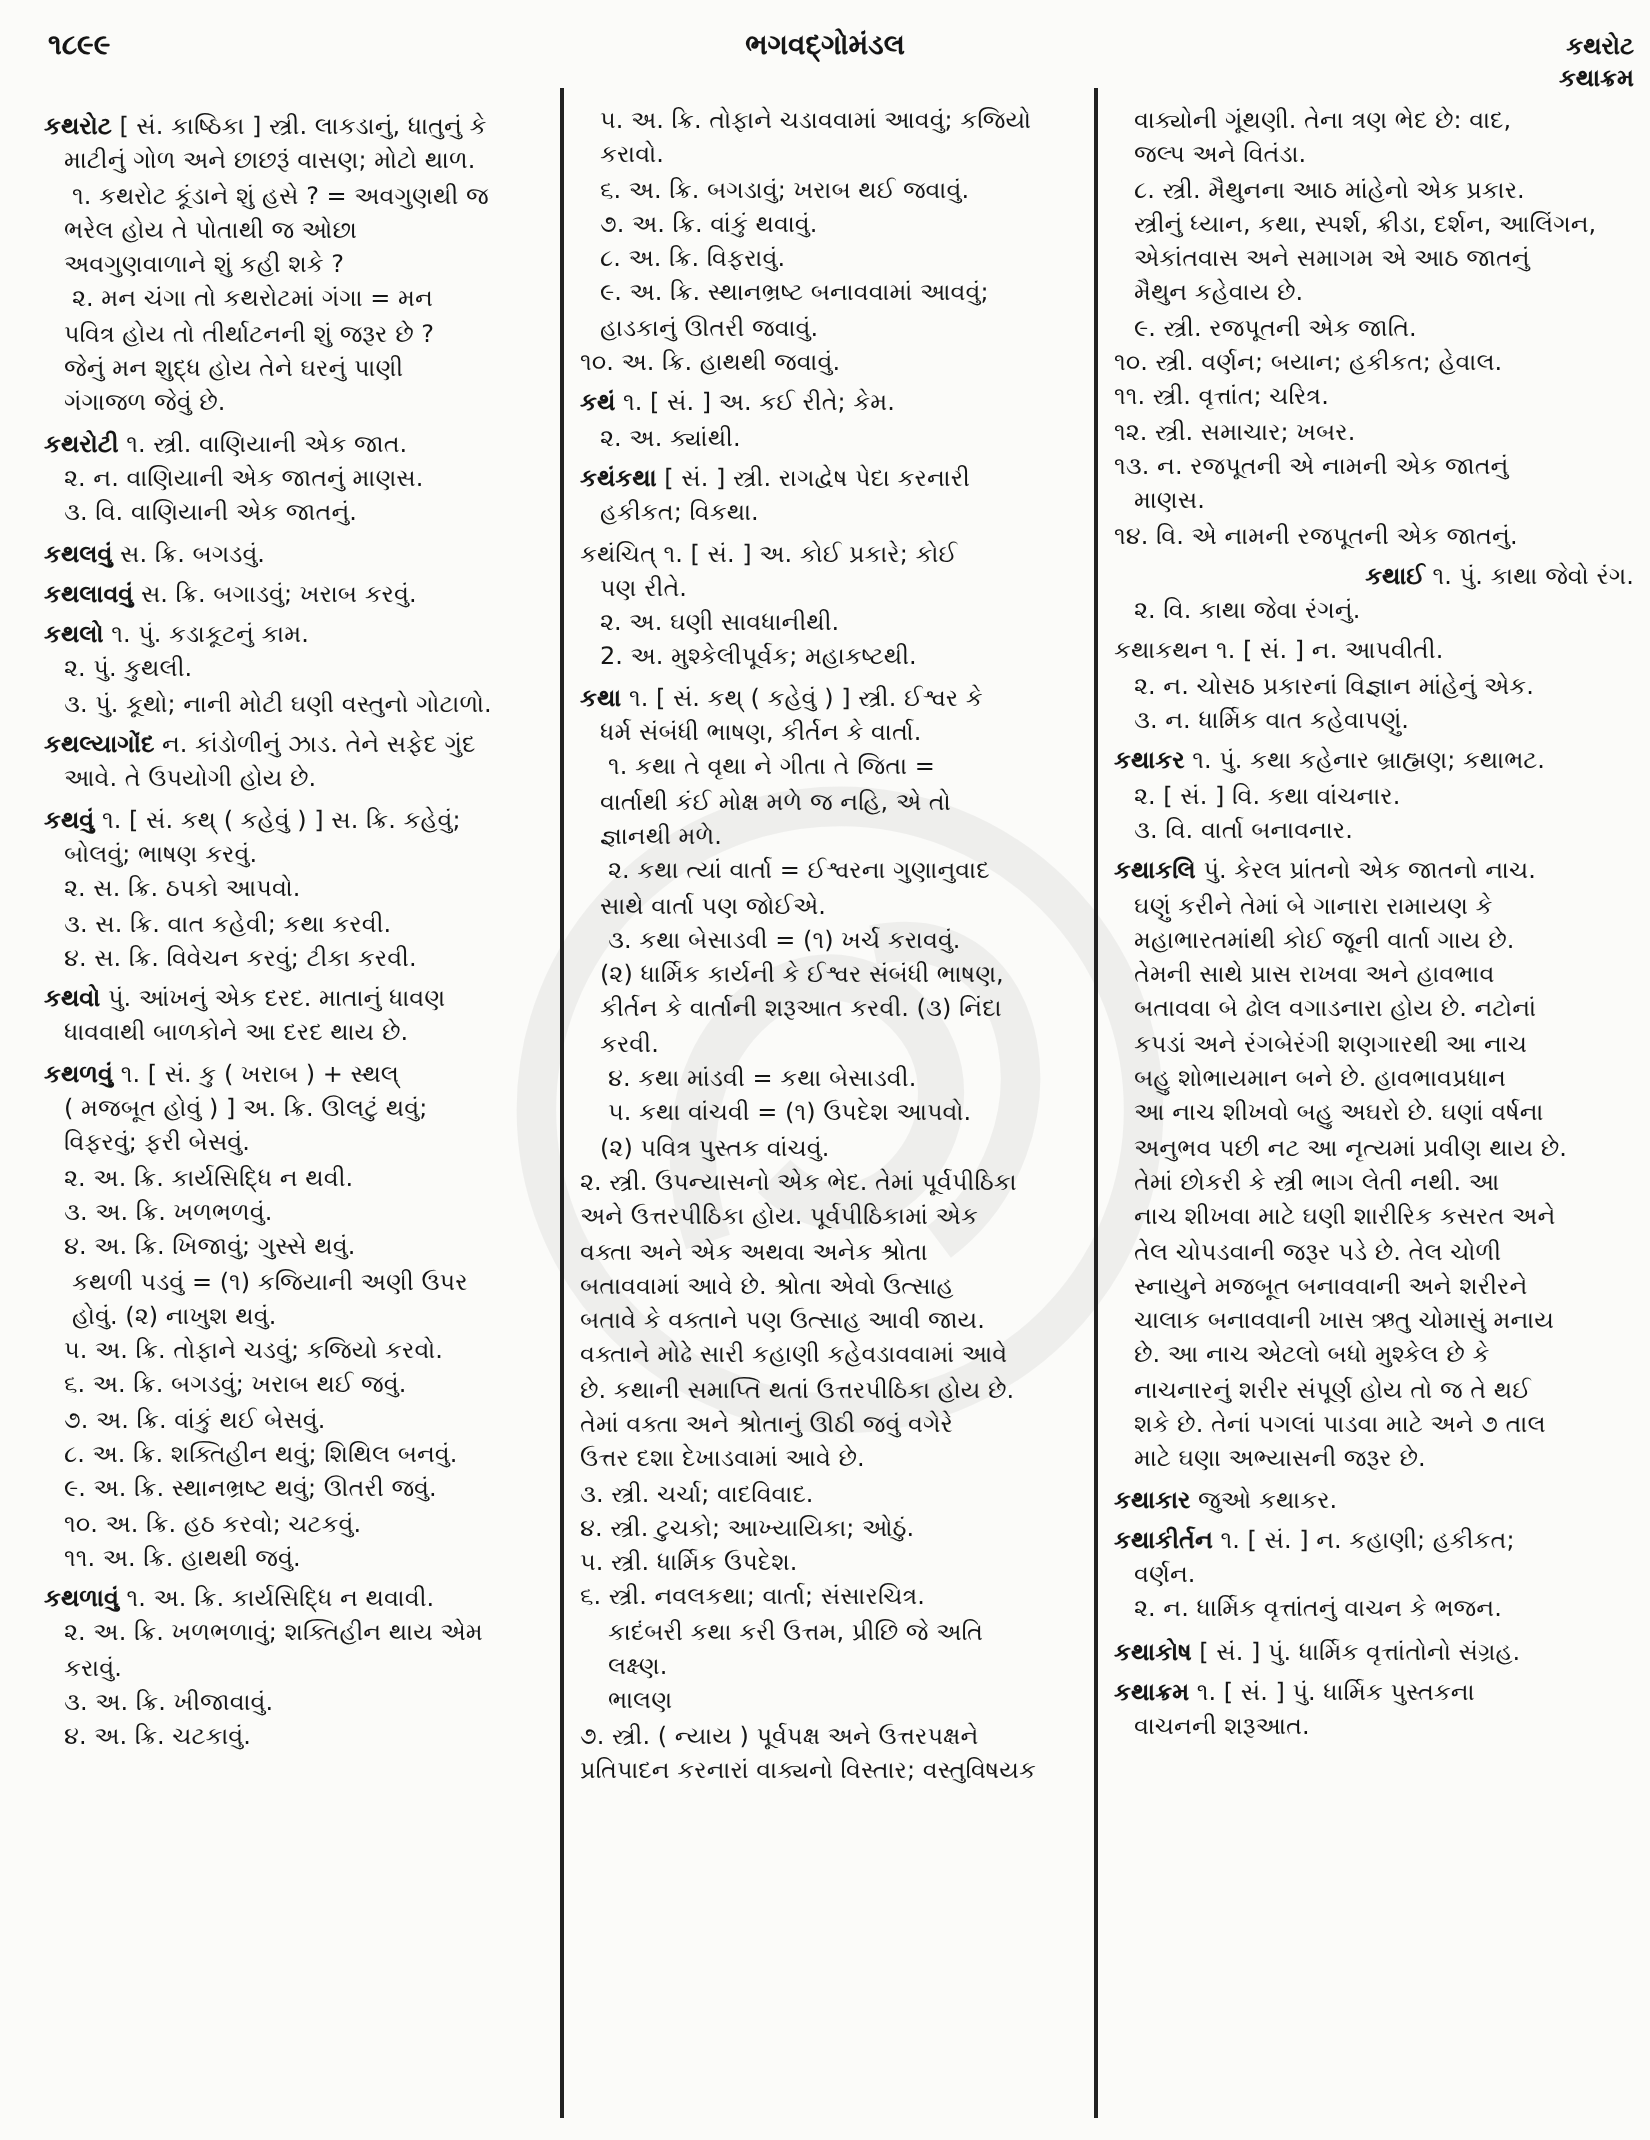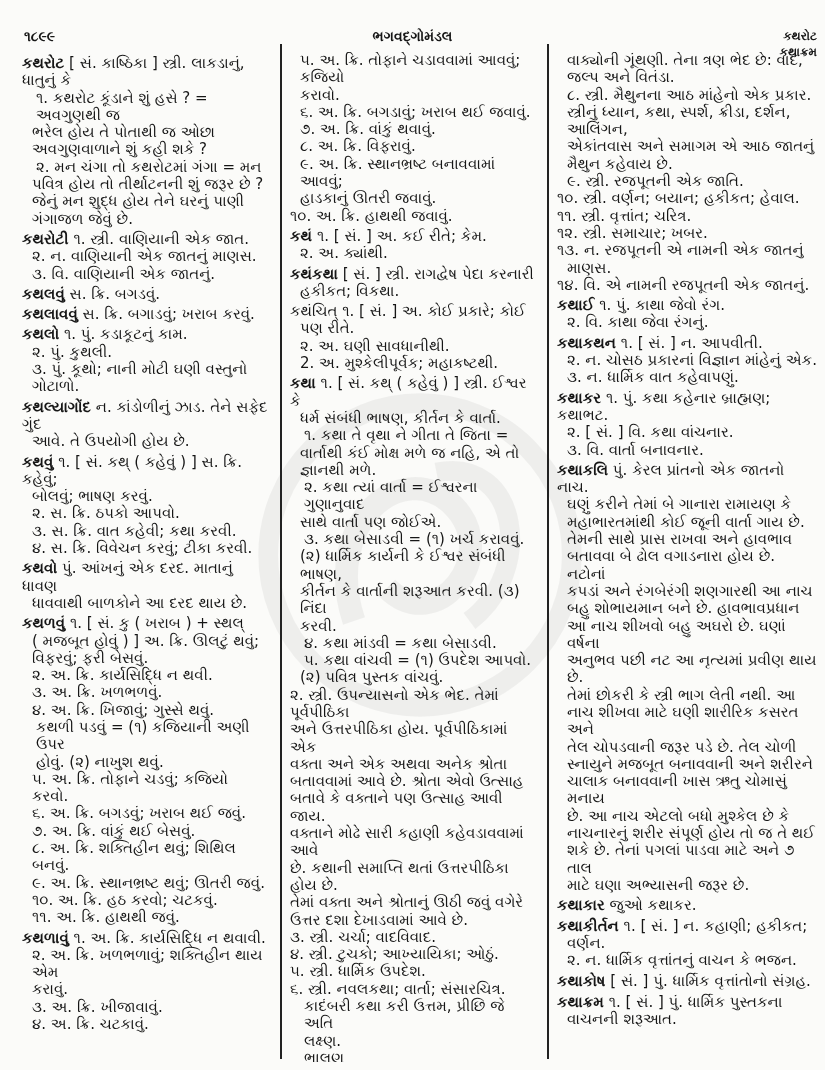--- a/index.html
+++ b/index.html
@@ -8,27 +8,27 @@
     background: #fbfbf9;
     color: #161616;
     font-family: "DejaVu Sans", sans-serif;
     position: relative;
   }
   .watermark {
     position: absolute; left: 255px; top: 390px; width: 330px; height: 330px;
     pointer-events: none; opacity: 0.09;
   }
   .header {
-    position: absolute; top: 20px; left: 0; width: 825px; height: 46px;
+    position: absolute; top: 7px; left: 0; width: 825px; height: 46px;
   }
   .page-num { position: absolute; left: 24px; top: 8px; font-size: 14px; font-weight: bold; }
   .book-title { position: absolute; left: 0; width: 825px; top: 8px; text-align: center; font-size: 14px; font-weight: bold; }
   .guide { position: absolute; right: 8px; top: 8px; text-align: right; font-size: 12px; font-weight: bold; line-height: 16px; }
   .columns { position: absolute; top: 52px; left: 0; width: 825px; height: 1012px; }
-  .col { position: absolute; top: 0; height: 1010px; overflow: hidden; font-size: 15px; line-height: 17.3px; }
+  .col { position: absolute; top: 0; height: 1010px; overflow: hidden; font-size: 12px; line-height: 17.3px; }
   .col1 { left: 22px; width: 246px; }
   .col2 { left: 290px; width: 246px; }
   .col3 { left: 557px; width: 260px; }
   .rule { position: absolute; top: -8px; width: 1.5px; background: #222; height: 1015px; }
   .rule1 { left: 280px; }
   .rule2 { left: 547px; }
   .line { margin: 0; }
   .sub { padding-left: 10px; text-indent: -0px; margin: 0; }
   .ind { padding-left: 14px; margin: 0; }
   .cont { padding-left: 10px; margin: 0; }
@@ -49,20 +49,21 @@
     <div>કથરોટ</div>
     <div>કથાક્રમ</div>
   </div>
 </div>
 
 <div class="columns">
   <div class="rule rule1"></div>
   <div class="rule rule2"></div>
   <div class="col col1">
       <div class="line" style="margin-top: 3px;"><span class="hw" style="font-weight: bold;">કથરોટ</span><span> [ સં. કાષ્ઠિકા ] સ્ત્રી. લાકડાનું, ધાતુનું કે</span></div>
+      <div class="cont">માટીનું ગોળ અને છાછરૂં વાસણ; મોટો થાળ.</div>
       <div class="ind">૧. કથરોટ કૂંડાને શું હસે ? = અવગુણથી જ</div>
       <div class="cont">ભરેલ હોય તે પોતાથી જ ઓછા</div>
       <div class="cont">અવગુણવાળાને શું કહી શકે ?</div>
       <div class="ind">૨. મન ચંગા તો કથરોટમાં ગંગા = મન</div>
       <div class="cont">પવિત્ર હોય તો તીર્થાટનની શું જરૂર છે ?</div>
       <div class="cont">જેનું મન શુદ્ધ હોય તેને ઘરનું પાણી</div>
       <div class="cont">ગંગાજળ જેવું છે.</div>
       <div class="line" style="margin-top: 3px;"><span class="hw" style="font-weight: bold;">કથરોટી</span><span> ૧. સ્ત્રી. વાણિયાની એક જાત.</span></div>
       <div class="sub">૨. ન. વાણિયાની એક જાતનું માણસ.</div>
       <div class="sub">૩. વિ. વાણિયાની એક જાતનું.</div>
@@ -160,23 +161,23 @@
       <div class="cont">સ્ત્રીનું ધ્યાન, કથા, સ્પર્શ, ક્રીડા, દર્શન, આલિંગન,</div>
       <div class="cont">એકાંતવાસ અને સમાગમ એ આઠ જાતનું</div>
       <div class="cont">મૈથુન કહેવાય છે.</div>
       <div class="sub">૯. સ્ત્રી. રજપૂતની એક જાતિ.</div>
       <div class="line">૧૦. સ્ત્રી. વર્ણન; બયાન; હકીકત; હેવાલ.</div>
       <div class="line">૧૧. સ્ત્રી. વૃત્તાંત; ચરિત્ર.</div>
       <div class="line">૧૨. સ્ત્રી. સમાચાર; ખબર.</div>
       <div class="line">૧૩. ન. રજપૂતની એ નામની એક જાતનું</div>
       <div class="cont">માણસ.</div>
       <div class="line">૧૪. વિ. એ નામની રજપૂતની એક જાતનું.</div>
-      <div class="line" style="margin-top: 3px;"><span class="hw" style="font-weight: bold;">કથાઈ</span><span> ૧. પું. કાથા જેવો રંગ.</span></div>
+      <div class="line" style="margin-top: 3px; text-align: right;"><span class="hw" style="font-weight: bold;">કથાઈ</span><span> ૧. પું. કાથા જેવો રંગ.</span></div>
       <div class="sub">૨. વિ. કાથા જેવા રંગનું.</div>
-      <div class="line" style="margin-top: 3px;"><span class="hw" style="font-weight: bold;">કથાકથન</span><span> ૧. [ સં. ] ન. આપવીતી.</span></div>
+      <div class="line" style="margin-top: 3px;"><span class="hw" style="font-weight: normal;">કથાકથન</span><span> ૧. [ સં. ] ન. આપવીતી.</span></div>
       <div class="sub">૨. ન. ચોસઠ પ્રકારનાં વિજ્ઞાન માંહેનું એક.</div>
       <div class="sub">૩. ન. ધાર્મિક વાત કહેવાપણું.</div>
       <div class="line" style="margin-top: 3px;"><span class="hw" style="font-weight: bold;">કથાકર</span><span> ૧. પું. કથા કહેનાર બ્રાહ્મણ; કથાભટ.</span></div>
       <div class="sub">૨. [ સં. ] વિ. કથા વાંચનાર.</div>
       <div class="sub">૩. વિ. વાર્તા બનાવનાર.</div>
       <div class="line" style="margin-top: 3px;"><span class="hw" style="font-weight: bold;">કથાકલિ</span><span> પું. કેરલ પ્રાંતનો એક જાતનો નાચ.</span></div>
       <div class="cont">ઘણું કરીને તેમાં બે ગાનારા રામાયણ કે</div>
       <div class="cont">મહાભારતમાંથી કોઈ જૂની વાર્તા ગાય છે.</div>
       <div class="cont">તેમની સાથે પ્રાસ રાખવા અને હાવભાવ</div>
       <div class="cont">બતાવવા બે ઢોલ વગાડનારા હોય છે. નટોનાં</div>

